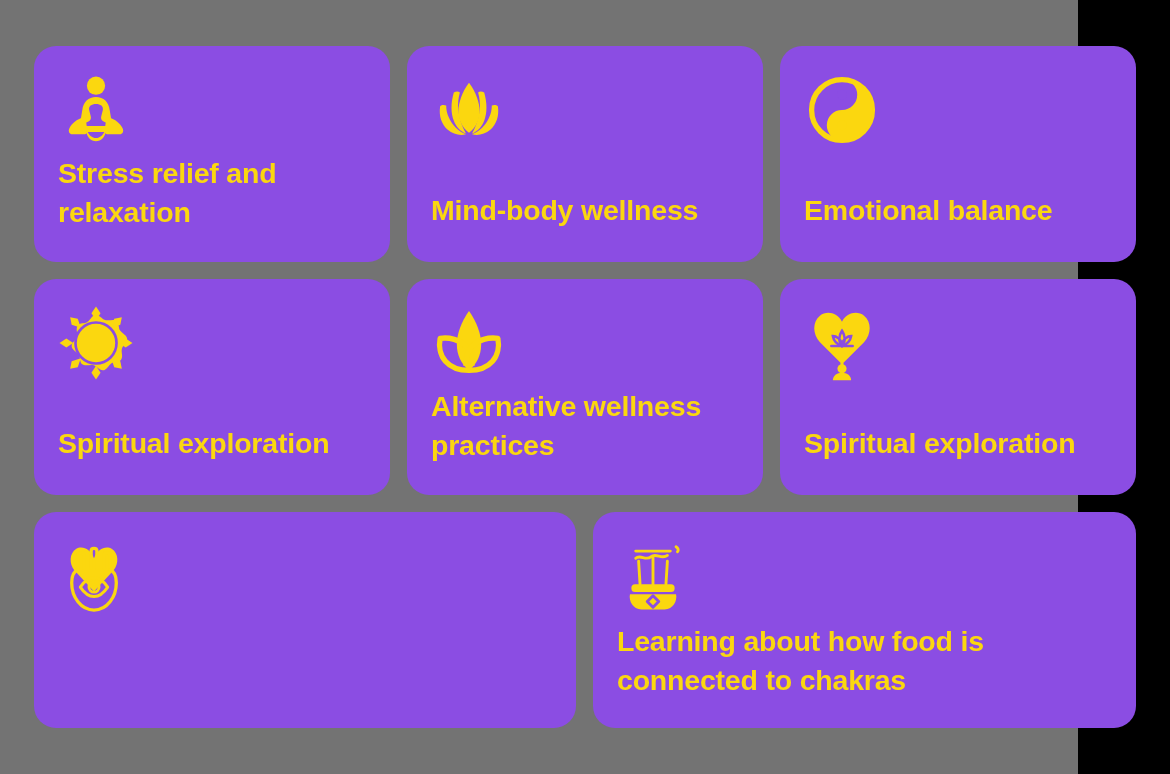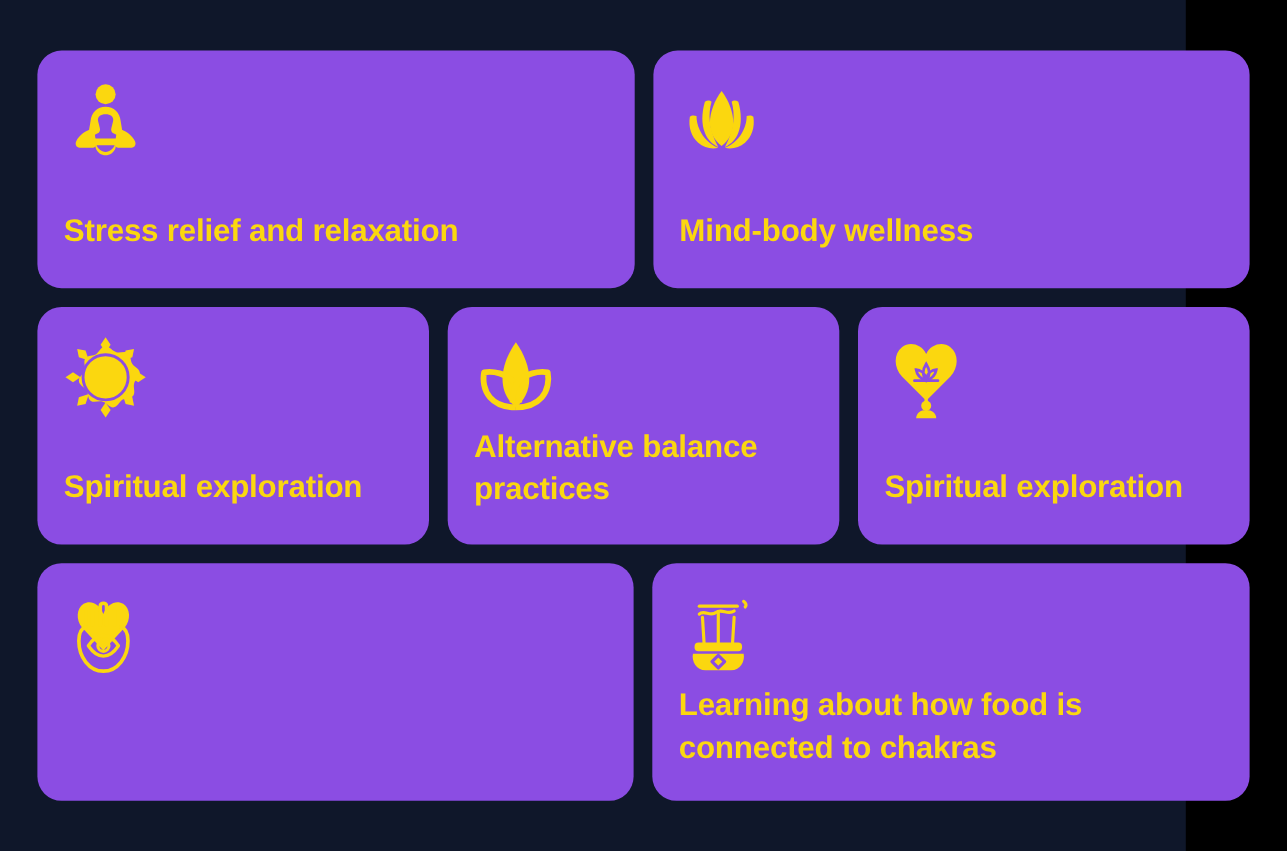--- a/index.html
+++ b/index.html
@@ -11,21 +11,21 @@
     width: 1170px;
     height: 774px;
     font-family: "Liberation Sans", sans-serif;
     overflow: hidden;
   }
 
   #board {
     position: relative;
     width: 1078px;
     height: 774px;
-    background: #0f172a;
+    background: #737373;
     box-sizing: border-box;
     padding: 46px 34px 46px 34px;
   }
 
   .grid {
     display: flex;
     flex-direction: column;
     gap: 17px;
     width: 1102px;
     height: 682px;
@@ -116,20 +116,31 @@
             <path d="M50 14 C41 26 36 40 36 52 C36 63 41 73 50 80 C59 73 64 63 64 52 C64 40 59 26 50 14 Z"></path>
             <path d="M30 27 C26 41 26 54 30 64 C33 72 39 78 46 81 C41 72 37 61 36 51 C35 42 36 34 38 27 C36 25 33 25 30 27 Z"></path>
             <path d="M70 27 C74 41 74 54 70 64 C67 72 61 78 54 81 C59 72 63 61 64 51 C65 42 64 34 62 27 C64 25 67 25 70 27 Z"></path>
             <path d="M12 45 C10 58 14 69 22 76 C29 82 38 84 46 82 C36 78 28 70 24 61 C21 55 20 49 20 44 C17 43 14 43 12 45 Z"></path>
             <path d="M88 45 C90 58 86 69 78 76 C71 82 62 84 54 82 C64 78 72 70 76 61 C79 55 80 49 80 44 C83 43 86 43 88 45 Z"></path>
           </svg>
         </span>
         <p class="card-label">Mind-body wellness</p>
       </div>
 
+      <div class="card">
+        <span class="card-icon">
+          <svg viewBox="0 0 100 100" width="76" height="76">
+            <circle cx="50" cy="50" r="40" fill="none" stroke="#FBD70F" stroke-width="7"></circle>
+            <path d="M50 10 A40 40 0 0 1 50 90 A20 20 0 0 1 50 50 A20 20 0 0 0 50 10 Z" fill="#FBD70F"></path>
+            <circle cx="50" cy="30" r="6.5" fill="#8B4DE3"></circle>
+            <circle cx="50" cy="70" r="6.5" fill="#FBD70F"></circle>
+          </svg>
+        </span>
+        <p class="card-label">Emotional balance</p>
+      </div>
 
     </div>
 
     <div class="row three">
 
       <div class="card">
         <span class="card-icon">
           <svg viewBox="0 0 100 100" width="76" height="76">
             <g fill="#FBD70F">
               <path d="M50 2 L56 11 L50 20 L44 11 Z"></path>
@@ -155,21 +166,21 @@
       </div>
 
       <div class="card">
         <span class="card-icon">
           <svg viewBox="0 0 100 100" width="76" height="76">
             <path fill="#FBD70F" d="M50 8 C40 22 34 38 34 52 C34 66 40 78 50 86 C60 78 66 66 66 52 C66 38 60 22 50 8 Z"></path>
             <path fill="none" stroke="#FBD70F" stroke-width="7" stroke-linejoin="round" d="M50 86 C38 86 26 82 19 74 C12 66 10 54 12 44 C24 42 38 46 46 54 C52 60 54 70 54 80"></path>
             <path fill="none" stroke="#FBD70F" stroke-width="7" stroke-linejoin="round" d="M50 86 C62 86 74 82 81 74 C88 66 90 54 88 44 C76 42 62 46 54 54 C48 60 46 70 46 80"></path>
           </svg>
         </span>
-        <p class="card-label">Alternative balance practices</p>
+        <p class="card-label">Alternative wellness practices</p>
       </div>
 
       <div class="card">
         <span class="card-icon">
           <svg viewBox="0 0 100 100" width="76" height="76">
             <path fill="#FBD70F" d="M50 22 C44 10 30 7 21 14 C11 22 11 38 21 49 L50 78 L79 49 C89 38 89 22 79 14 C70 7 56 10 50 22 Z"></path>
             <g fill="none" stroke="#8B4DE3" stroke-width="3.4" stroke-linecap="round">
               <path d="M50 34 C46 40 45 48 50 54 C55 48 54 40 50 34 Z"></path>
               <path d="M50 54 C44 52 39 47 38 41 C43 41 48 45 50 51"></path>
               <path d="M50 54 C56 52 61 47 62 41 C57 41 52 45 50 51"></path>

